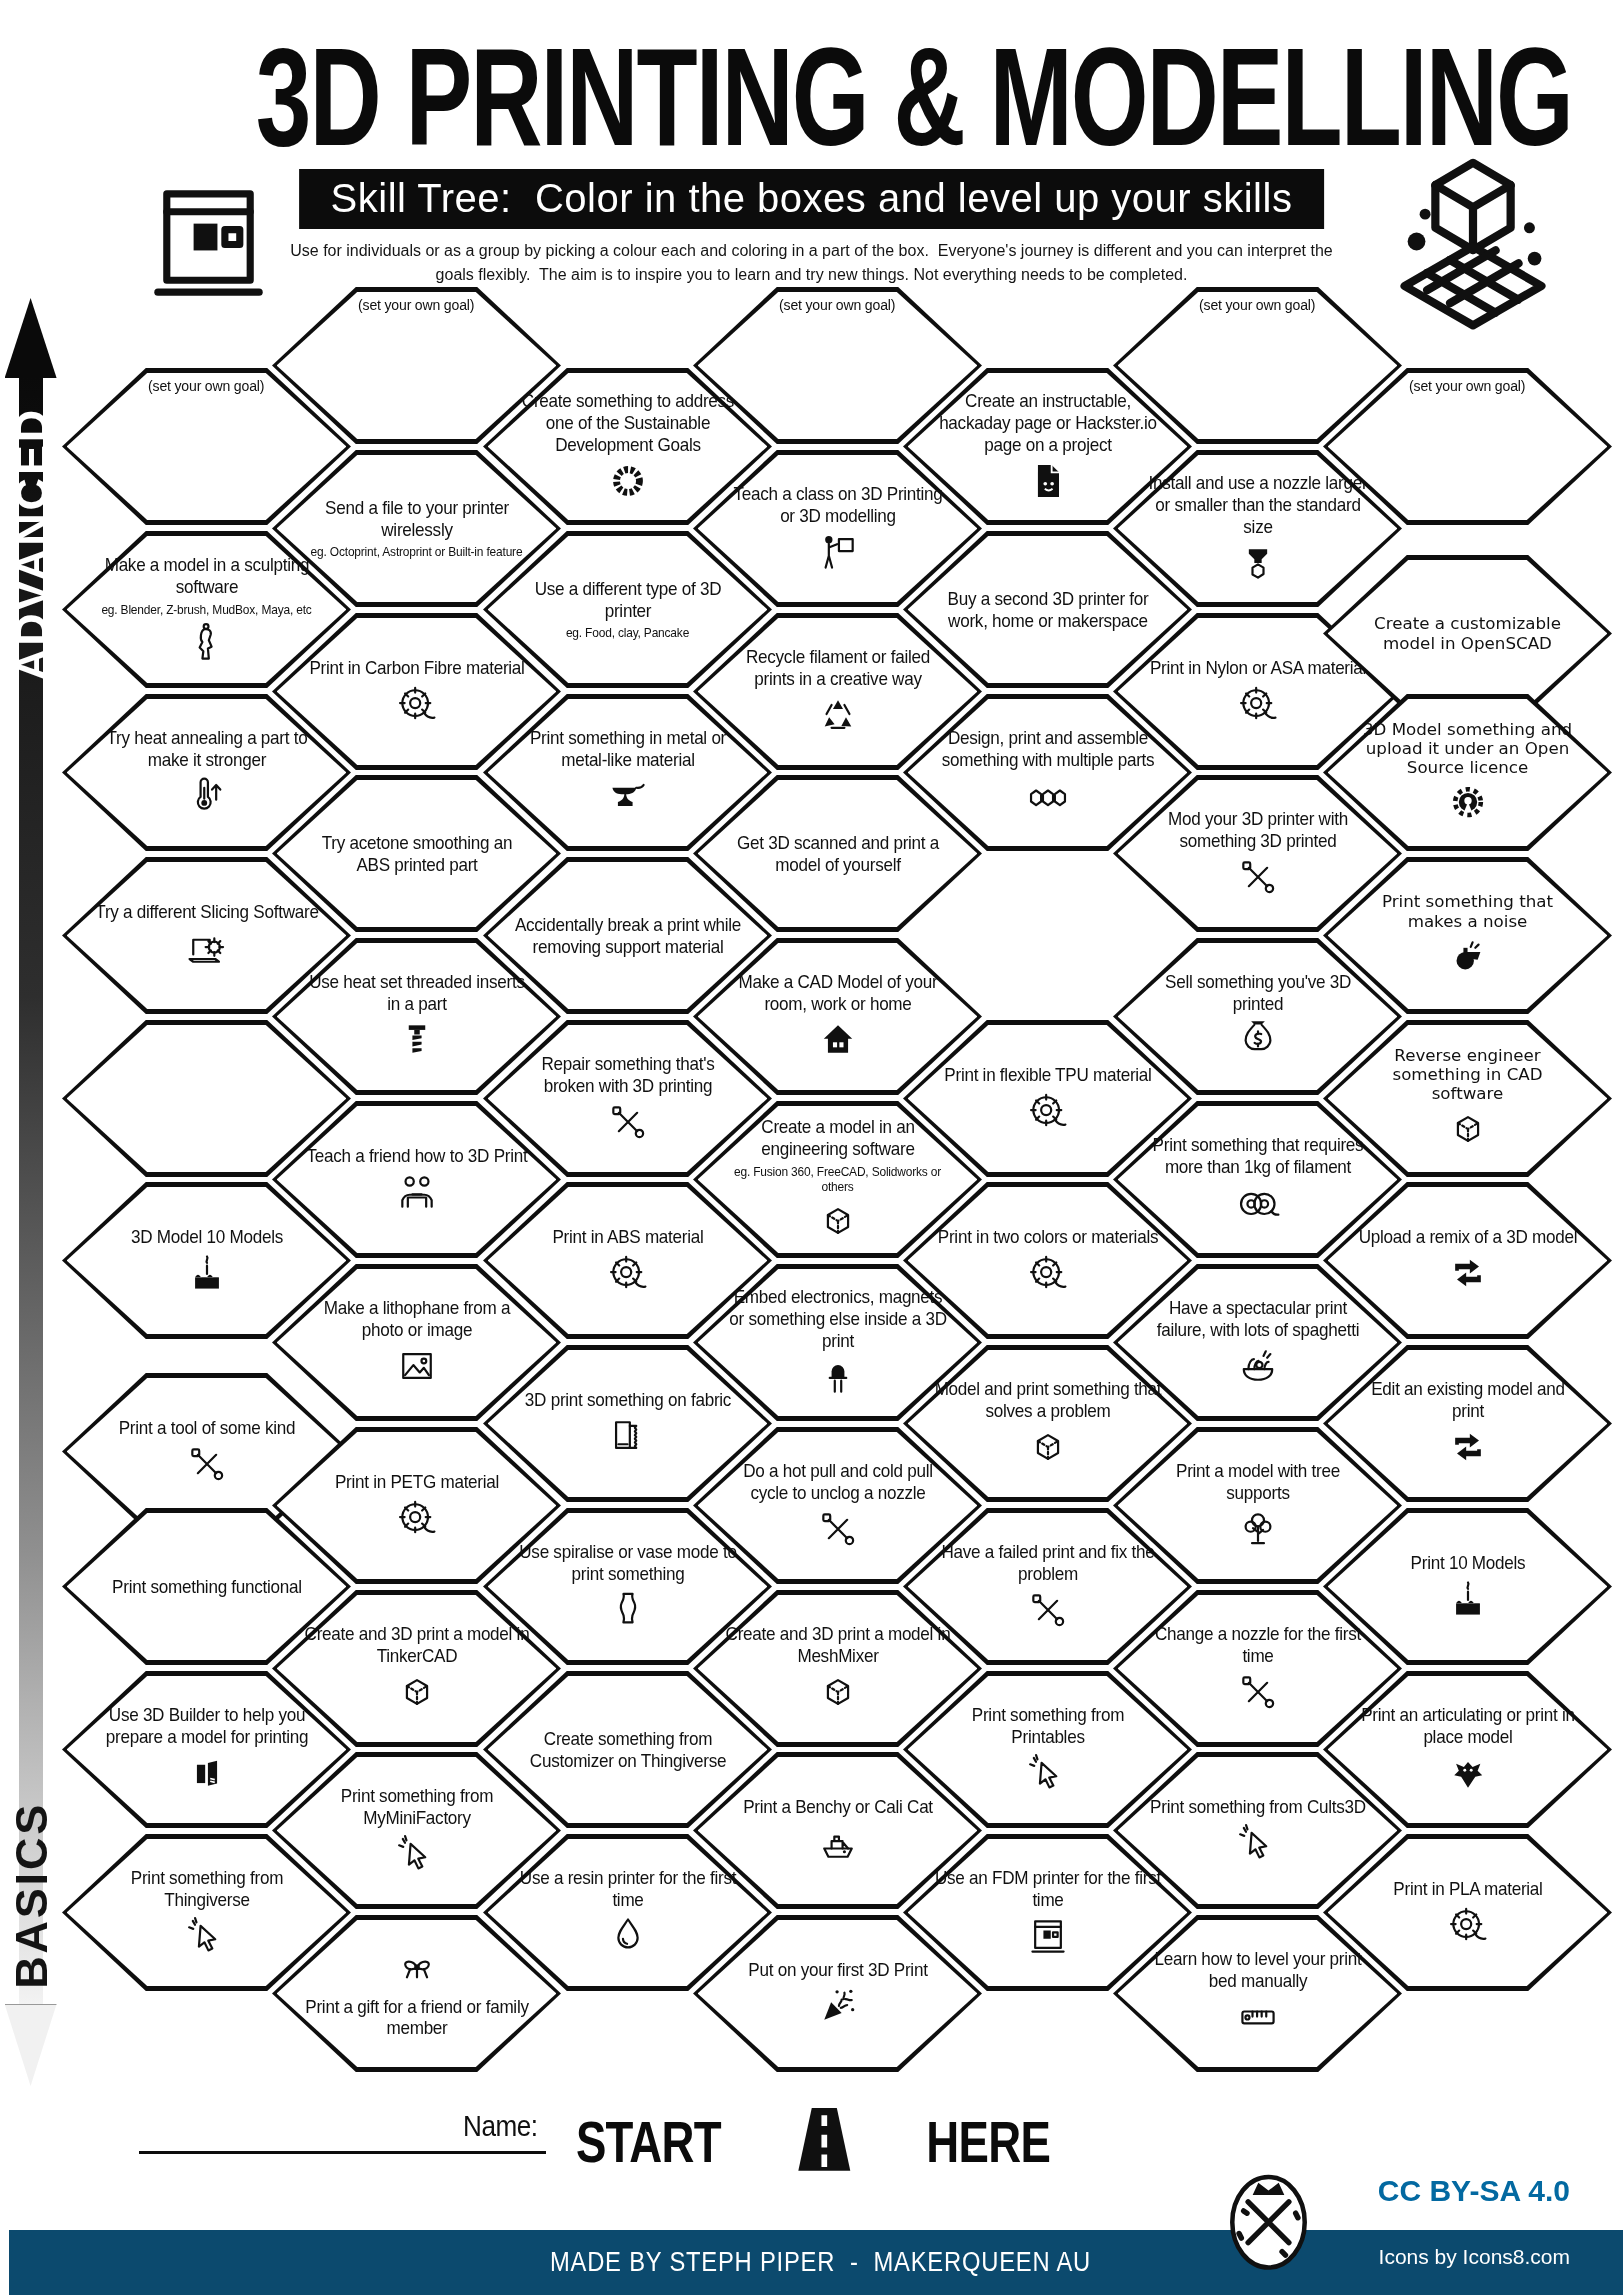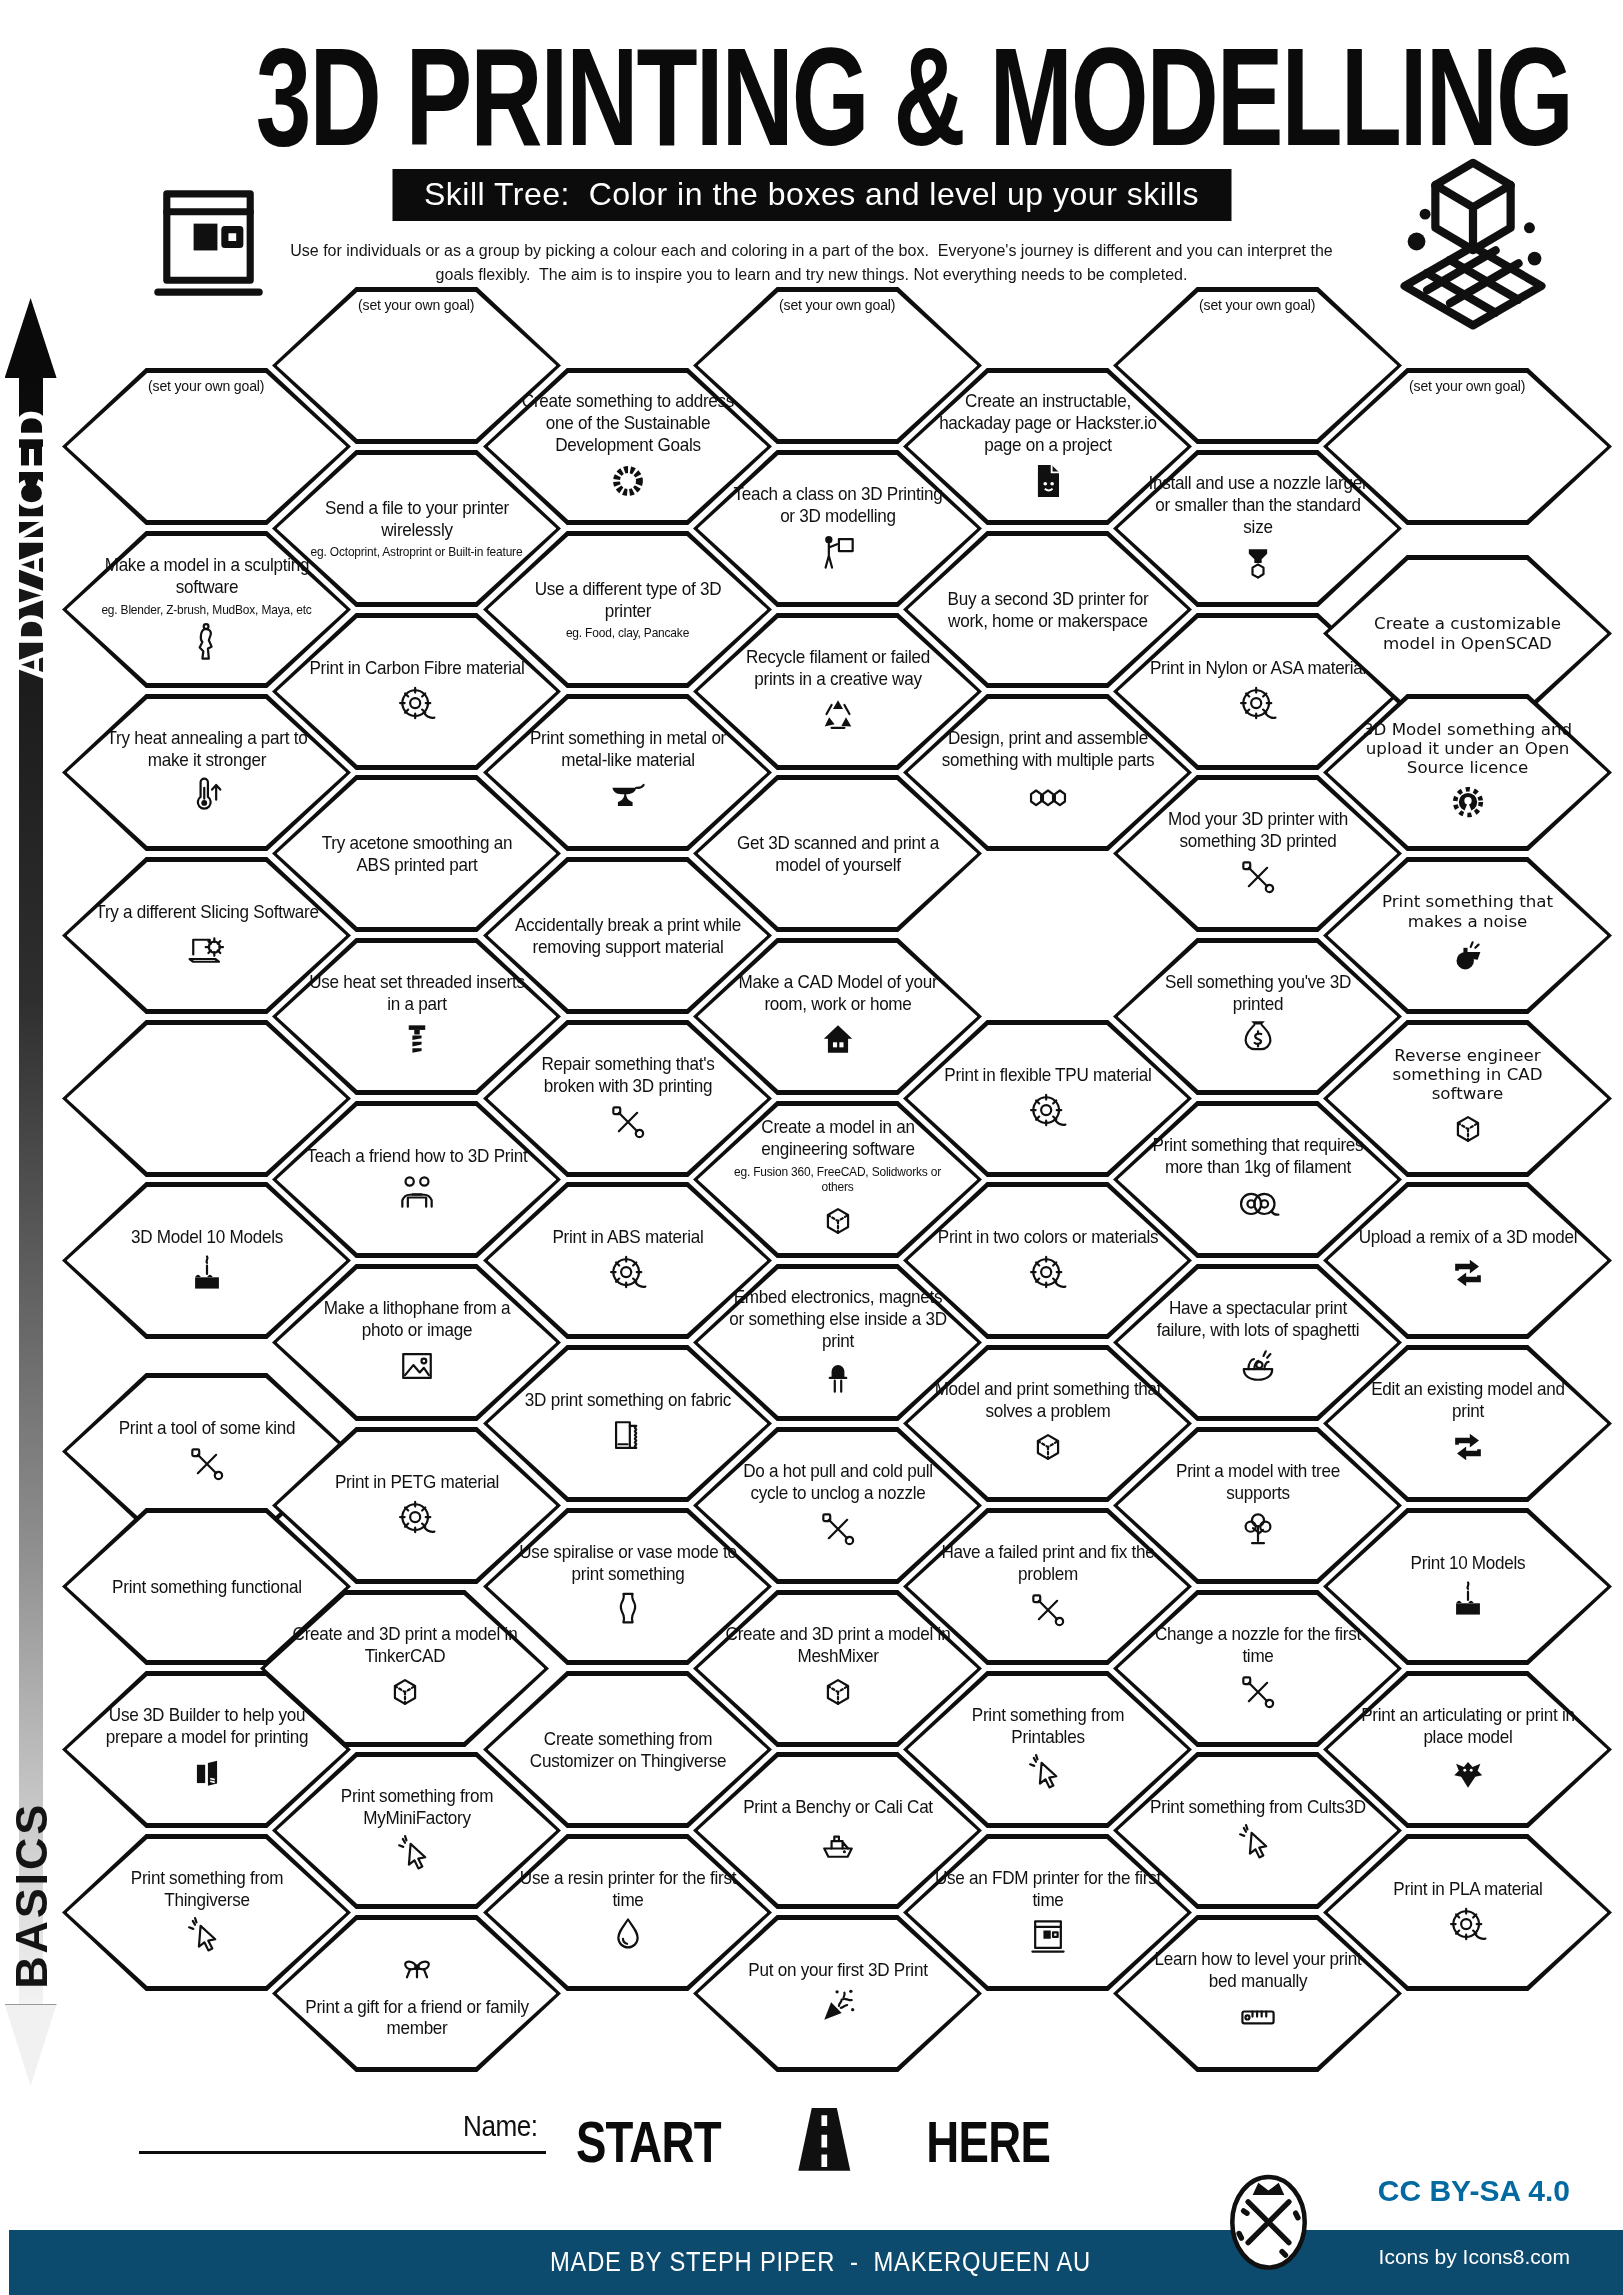--- a/index.html
+++ b/index.html
@@ -9,21 +9,21 @@
   }
   .abs{position:absolute;}
   
   #page-title{
     top:27px;left:0;width:100%;text-align:center;font-size:139px;font-weight:700;
     letter-spacing:-2.8px;white-space:nowrap;color:#0b0b0b;line-height:1;
   }
   .squeeze{display:inline-block;transform:scaleX(.72);transform-origin:center;}
   #subtitle-bar{
     top:169px;left:50%;transform:translateX(-50%);background:#0c0c0c;color:#fff;
-    padding:7.4px 32px;white-space:pre;font-size:32px;font-weight:300;letter-spacing:0.5px;
+    padding:7.4px 32px;white-space:pre;font-size:40px;font-weight:300;letter-spacing:0.5px;
   }
   #description{
     top:239px;left:50%;transform:translateX(-50%);width:1083px;text-align:center;
     font-size:16px;line-height:1.5;color:#151515;white-space:pre-wrap;
   }
   #header-left-icon{left:132px;top:170px;width:153px;height:143px;}
   #header-right-icon{left:1376px;top:149px;width:194px;height:185px;}
   
   #level-arrow{left:4.6px;top:298px;width:52px;height:1788px;}
   #arrow-head-top{position:absolute;top:0;left:0;width:52px;height:80px;background:#0a0a0a;
@@ -472,21 +472,21 @@
     <div class="hex" style="left: 272px; top: 1427px;">
       <div class="hex-shape"></div>
       <div class="hex-fill"></div>
       <div class="hex-content">
         <div class="hex-label">Print in PETG material</div>
         <svg class="hex-icon" viewBox="0 0 96 96" width="44" height="44">
           <use href="#i-spool"></use>
         </svg>
       </div>
     </div>
-    <div class="hex" style="left: 260px; top: 1590px;">
+    <div class="hex" style="left: 272px; top: 1590px;">
       <div class="hex-shape"></div>
       <div class="hex-fill"></div>
       <div class="hex-content">
         <div class="hex-label">Create and 3D print a model in TinkerCAD</div>
         <svg class="hex-icon" viewBox="0 0 96 96" width="44" height="44">
           <use href="#i-cube-dashed"></use>
         </svg>
       </div>
     </div>
     <div class="hex" style="left: 272px; top: 1752px;">

